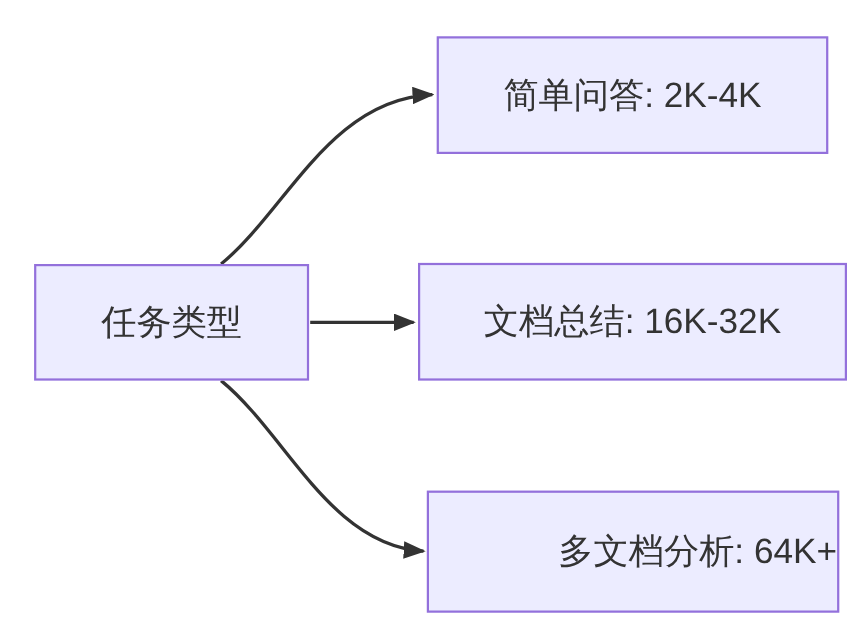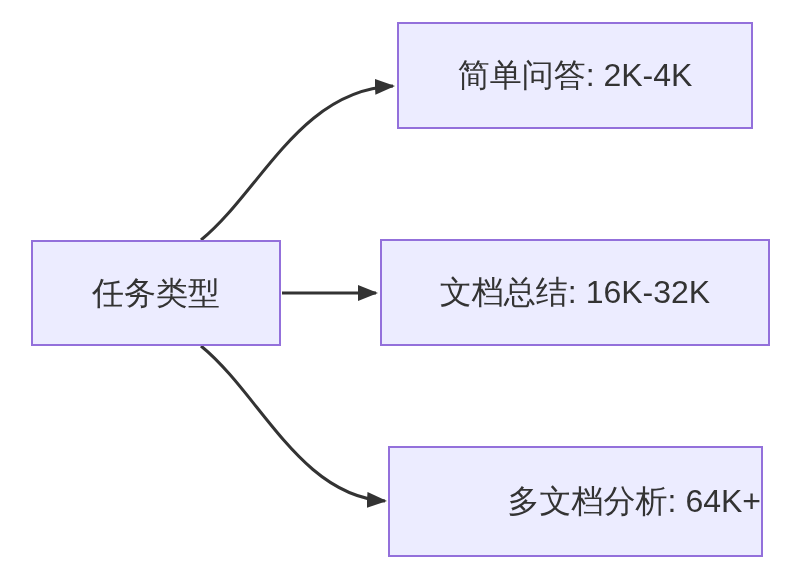--- a/index.html
+++ b/index.html
@@ -40,21 +40,21 @@
     justify-content: center;
     background: var(--node-fill);
     border: 2px solid var(--node-border);
     color: var(--text-color);
     font-size: 32px;
     line-height: 1.2;
     text-align: center;
     white-space: nowrap;
   }
   .node-root    { left: 31px;  top: 240px; width: 250px; height: 106px; }
-  .node-branch0 { left: 397px; top: 22px;  width: 356px; height: 107px; }
+  .node-branch0 { left: 397px; top: 33px;  width: 356px; height: 107px; }
   .node-branch1 { left: 380px; top: 239px; width: 390px; height: 107px; }
   .node-branch2 { left: 388px; top: 446px; width: 375px; height: 111px; justify-content: flex-end; }
 </style>
 </head>
 <body>
 
 <div class="canvas">
 
   <svg class="edges-layer" viewBox="0 0 787 572" xmlns="http://www.w3.org/2000/svg">
     <defs>

